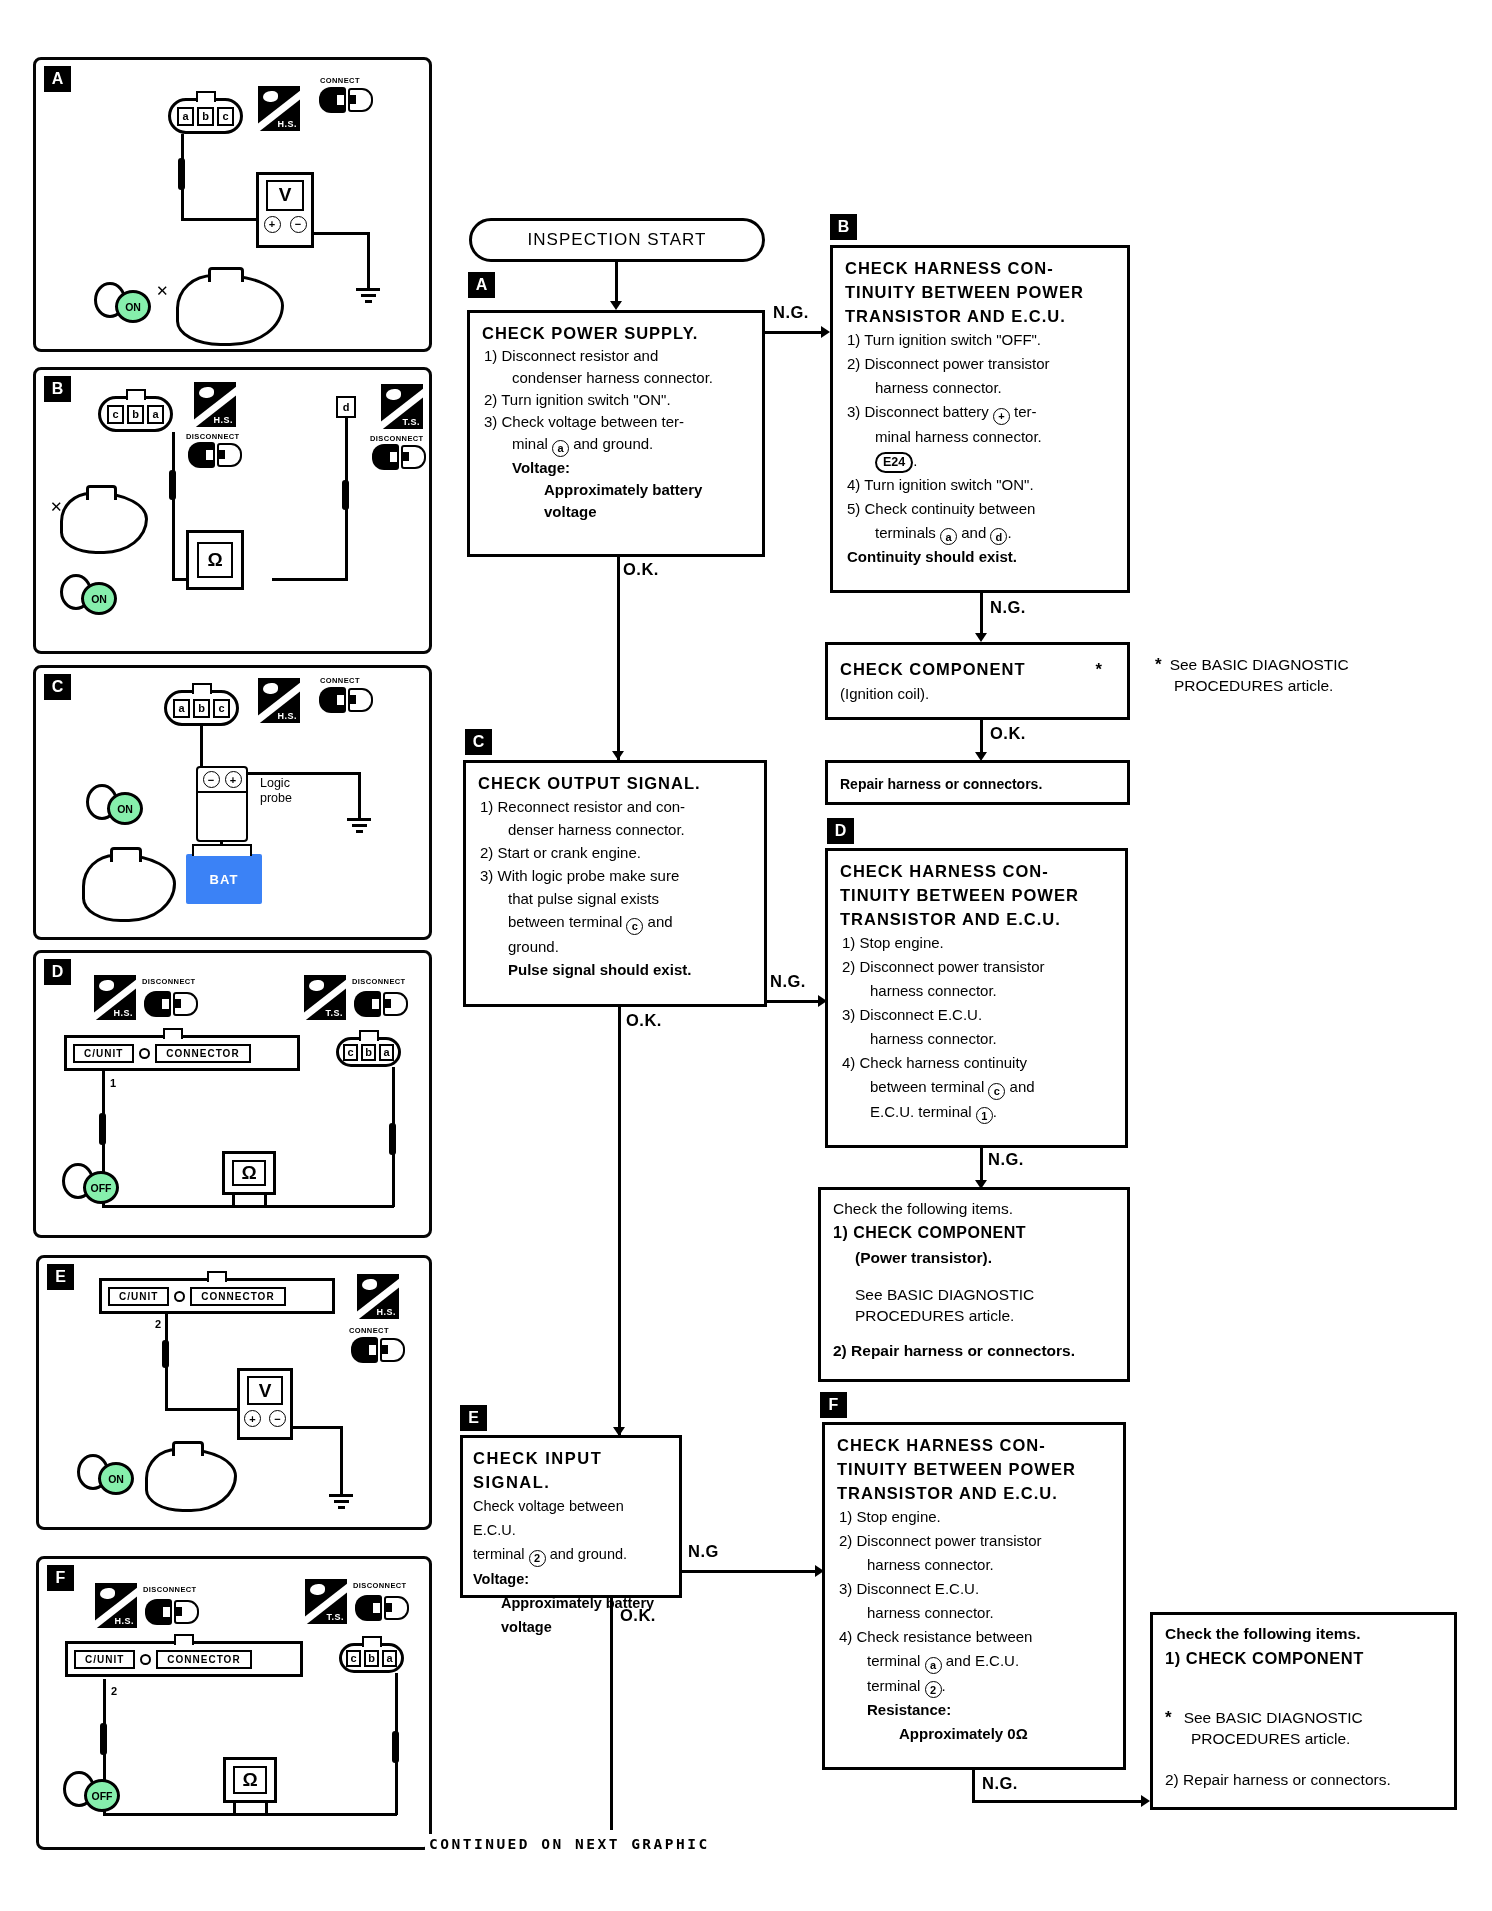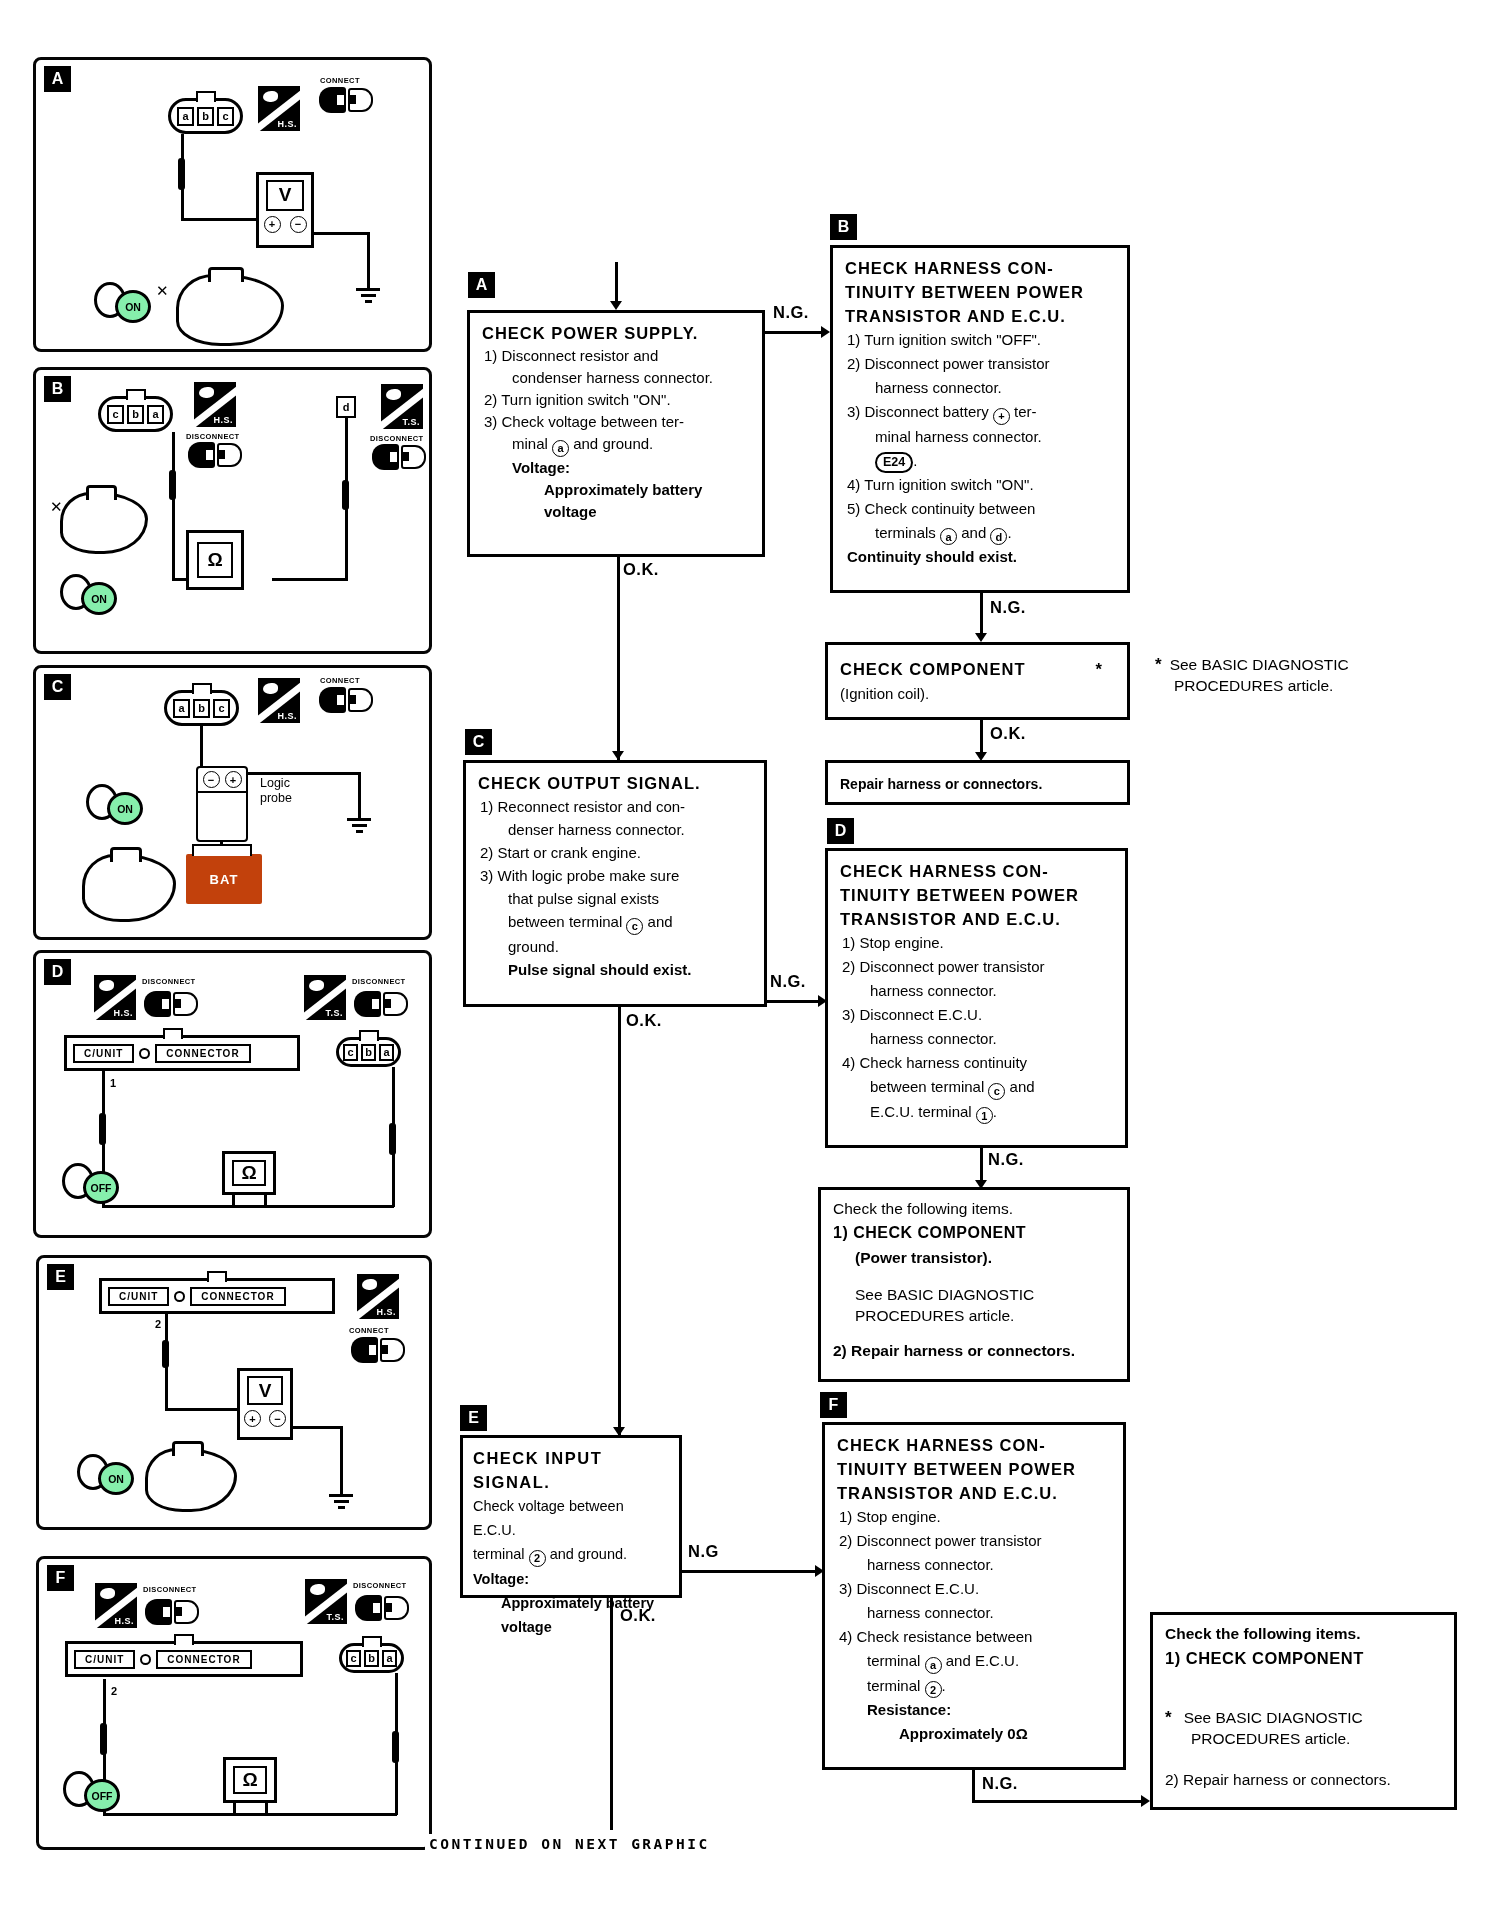--- a/index.html
+++ b/index.html
@@ -70,21 +70,21 @@
   .keyhead{position:absolute;left:21px;top:12px;width:36px;height:33px;border:3px solid #000;border-radius:50%;
     background:#86efac;display:flex;align-items:center;justify-content:center;font-size:10.5px;font-weight:bold;}
   .blob{position:absolute;border:3px solid #000;border-radius:38% 62% 55% 45% / 52% 48% 62% 38%;background:#fff;z-index:1;}
   .blob::before{content:"";position:absolute;top:-10px;left:28%;width:30%;height:12px;border:3px solid #000;
     border-bottom:none;border-radius:4px 4px 0 0;background:#fff;}
   .cross{position:absolute;font-size:15px;font-weight:bold;z-index:3;}
   .cubar{position:absolute;border:3px solid #000;height:36px;display:flex;align-items:center;
     padding:0 6px;gap:5px;background:#fff;z-index:2;}
   .cu-cell{border:2px solid #000;font-size:10px;font-weight:bold;letter-spacing:1px;padding:2px 9px;white-space:nowrap;}
   .cu-dot{width:11px;height:11px;border:2px solid #000;border-radius:50%;flex:none;}
-  .bat{position:absolute;background:#c2410c;color:#fff;display:flex;align-items:center;justify-content:center;
+  .bat{position:absolute;background:#3b82f6;color:#fff;display:flex;align-items:center;justify-content:center;
     font-weight:bold;font-size:13px;letter-spacing:1px;border-radius:2px;z-index:2;}
   .bat::before{content:"";position:absolute;top:-10px;left:6px;right:10px;height:10px;border:2.5px solid #000;
     border-bottom:none;background:#fff;}
   .probe{position:absolute;border:2.5px solid #000;border-radius:4px;background:#fff;z-index:2;}
   .probe .probe-top{display:flex;justify-content:space-around;border-bottom:2px solid #000;padding:3px 2px;}
   .probe-label{position:absolute;font-size:12.5px;line-height:15px;z-index:2;}
   .e24{display:inline-block;border:2px solid #000;border-radius:11px;padding:0 6px;font-size:12.5px;
     font-weight:bold;line-height:17px;}
 </style>
 </head>
@@ -361,20 +361,21 @@
     <div class="vl" style="left:226px;top:242px;height:12px;"></div>
     <div class="ometer" style="left:184px;top:198px;width:54px;height:46px;">
       <div class="disp">Ω</div>
     </div>
     <div class="keyic" style="left:24px;top:208px;">
       <span class="keyring"></span>
       <span class="keyhead">OFF</span>
     </div>
   </div>
 
+  <div class="start" style="left:469px;top:218px;width:296px;height:44px;">INSPECTION START</div>
   <div class="vl" style="left:615px;top:262px;height:42px;"></div>
   <div class="ar-d" style="left:610px;top:301px;"></div>
 
   <div class="lblsq" style="left:468px;top:272px;">A</div>
   <div class="fbox" style="left:467px;top:310px;width:298px;height:247px;">
     <div class="t">CHECK POWER SUPPLY.</div>
     <div class="i0">1) Disconnect resistor and</div>
     <div class="i1">condenser harness connector.</div>
     <div class="i0">2) Turn ignition switch "ON".</div>
     <div class="i0">3) Check voltage between ter-</div>

